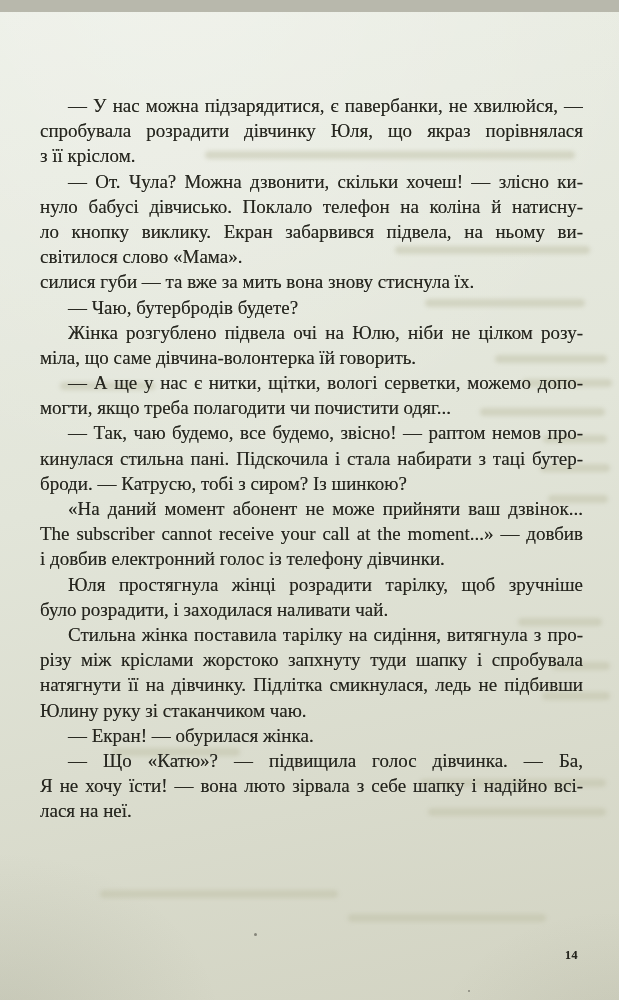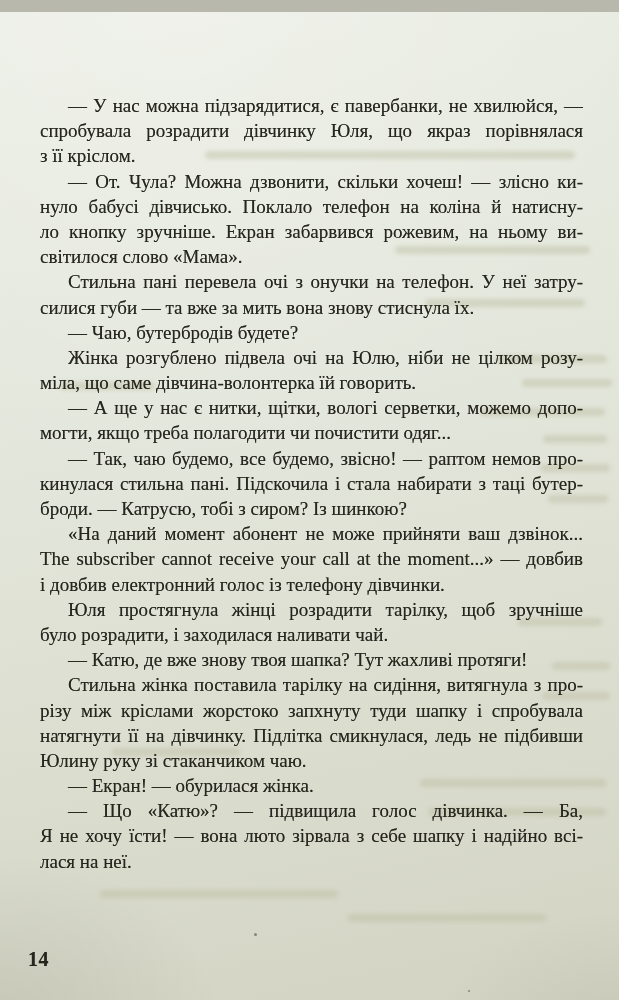--- a/index.html
+++ b/index.html
@@ -30,23 +30,23 @@
   }
   .paragraph{margin:0;}
   .line{
     height:25.2px;overflow:hidden;
     text-align:justify;text-align-last:justify;
     white-space:normal;
   }
   .line.first{text-indent:28px;}
   .line.last{text-align-last:left;}
   .page-number{
-    position:absolute;top:936px;left:28px;width:543px;
-    text-align:left;
-    font-weight:bold;font-size:20px;letter-spacing:.5px;
+    position:absolute;top:936px;left:35px;width:543px;
+    text-align:right;
+    font-weight:bold;font-size:12px;letter-spacing:.5px;
     color:var(--ink,#26261f);
     text-shadow:0 0 .5px rgba(38,38,31,.55);
   }
 </style>
 </head>
 <body>
 
 <div class="page">
 
   <div class="bleed-layer">
@@ -75,25 +75,24 @@
 
   <div class="text-block">
       <div class="paragraph">
         <div class="line first">— У нас можна підзарядитися, є павербанки, не хвилюйся, —</div>
         <div class="line">спробувала розрадити дівчинку Юля, що якраз порівнялася</div>
         <div class="line last">з її кріслом.</div>
       </div>
       <div class="paragraph">
         <div class="line first">— От. Чула? Можна дзвонити, скільки хочеш! — злісно ки-</div>
         <div class="line">нуло бабусі дівчисько. Поклало телефон на коліна й натисну-</div>
-        <div class="line">ло кнопку зручніше. Екран забарвився рожевим, на ньому ви-</div>
+        <div class="line">ло кнопку виклику. Екран забарвився підвела, на ньому ви-</div>
         <div class="line last">світилося слово «Мама».</div>
       </div>
       <div class="paragraph">
-        <div class="line first">Стильна пані перевела очі з онучки на телефон. У неї затру-</div>
         <div class="line last">силися губи — та вже за мить вона знову стиснула їх.</div>
       </div>
       <div class="paragraph">
         <div class="line first last">— Чаю, бутербродів будете?</div>
       </div>
       <div class="paragraph">
         <div class="line first">Жінка розгублено підвела очі на Юлю, ніби не цілком розу-</div>
         <div class="line last">міла, що саме дівчина-волонтерка їй говорить.</div>
       </div>
       <div class="paragraph">
@@ -108,23 +107,20 @@
       <div class="paragraph">
         <div class="line first">«На даний момент абонент не може прийняти ваш дзвінок...</div>
         <div class="line">The subscriber cannot receive your call at the moment...» — довбив</div>
         <div class="line last">і довбив електронний голос із телефону дівчинки.</div>
       </div>
       <div class="paragraph">
         <div class="line first">Юля простягнула жінці розрадити тарілку, щоб зручніше</div>
         <div class="line last">було розрадити, і заходилася наливати чай.</div>
       </div>
       <div class="paragraph">
-        <div class="line first last">— Катю, де вже знову твоя шапка? Тут жахливі протяги!</div>
-      </div>
-      <div class="paragraph">
         <div class="line first">Стильна жінка поставила тарілку на сидіння, витягнула з про-</div>
         <div class="line">різу між кріслами жорстоко запхнуту туди шапку і спробувала</div>
         <div class="line">натягнути її на дівчинку. Підлітка смикнулася, ледь не підбивши</div>
         <div class="line last">Юлину руку зі стаканчиком чаю.</div>
       </div>
       <div class="paragraph">
         <div class="line first last">— Екран! — обурилася жінка.</div>
       </div>
       <div class="paragraph">
         <div class="line first">— Що «Катю»? — підвищила голос дівчинка. — Ба, відчепись!</div>

